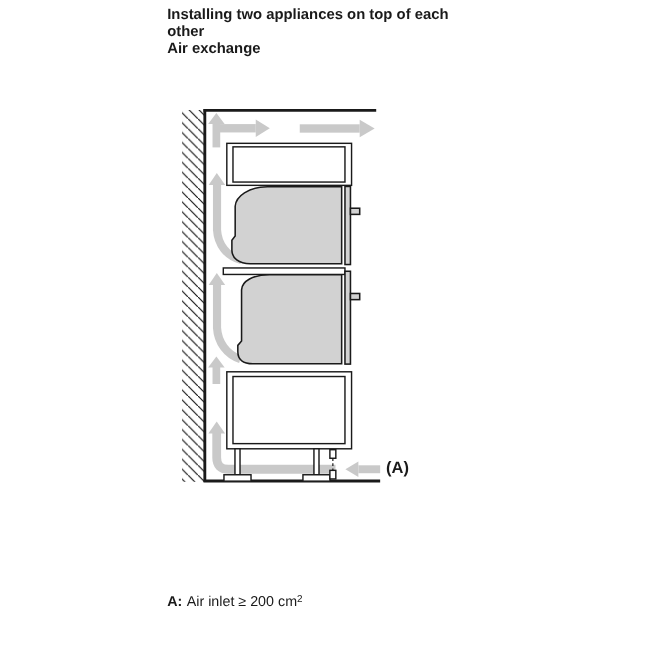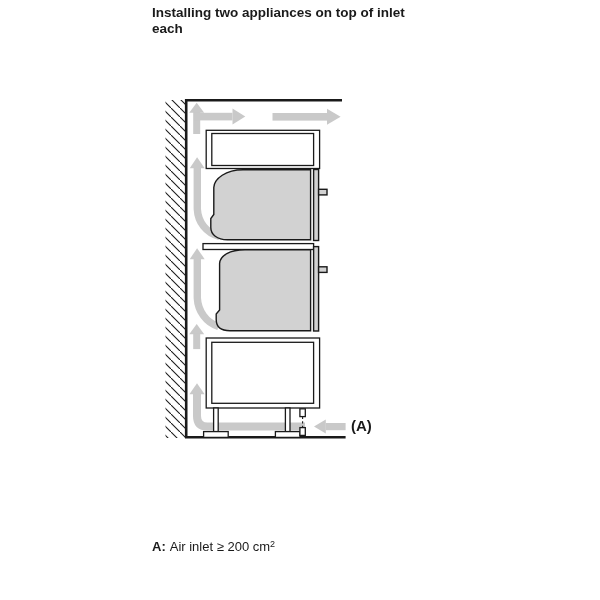--- a/index.html
+++ b/index.html
@@ -22,22 +22,23 @@
   .appl{fill:var(--appliance-fill);stroke:var(--outline);stroke-width:1.4;}
   .arr{fill:var(--arrow);}
   .arrs{stroke:var(--arrow);fill:none;}
   .hatchline{stroke:var(--outline);stroke-width:1.1;}
   .dash{stroke:var(--outline);stroke-width:1.1;stroke-dasharray:2.4 2.2;fill:none;}
 </style>
 </head>
 <body>
 
 <div class="title-block">
-  <div>Installing two appliances on top of inlet</div>
-  <div>each</div>
+  <div>Installing two appliances on top of each</div>
+  <div>other</div>
+  <div>Air exchange</div>
 </div>
 
 <svg class="diagram-svg" width="600" height="600" viewBox="0 0 600 600" xmlns="http://www.w3.org/2000/svg">
   <defs>
     <pattern id="hatch" patternUnits="userSpaceOnUse" width="9" height="9">
       <path class="hatchline" d="M-3,-3 L12,12"></path>
     </pattern>
   </defs>
 
   <rect x="165.5" y="100" width="20.5" height="338" fill="url(#hatch)"></rect>

